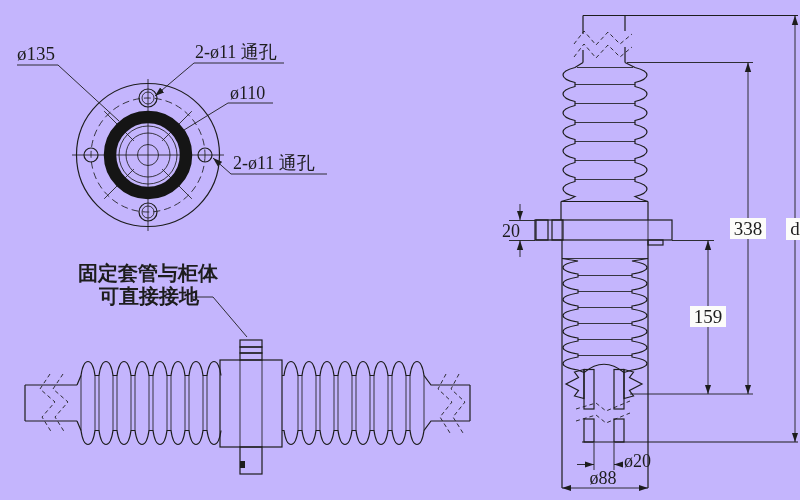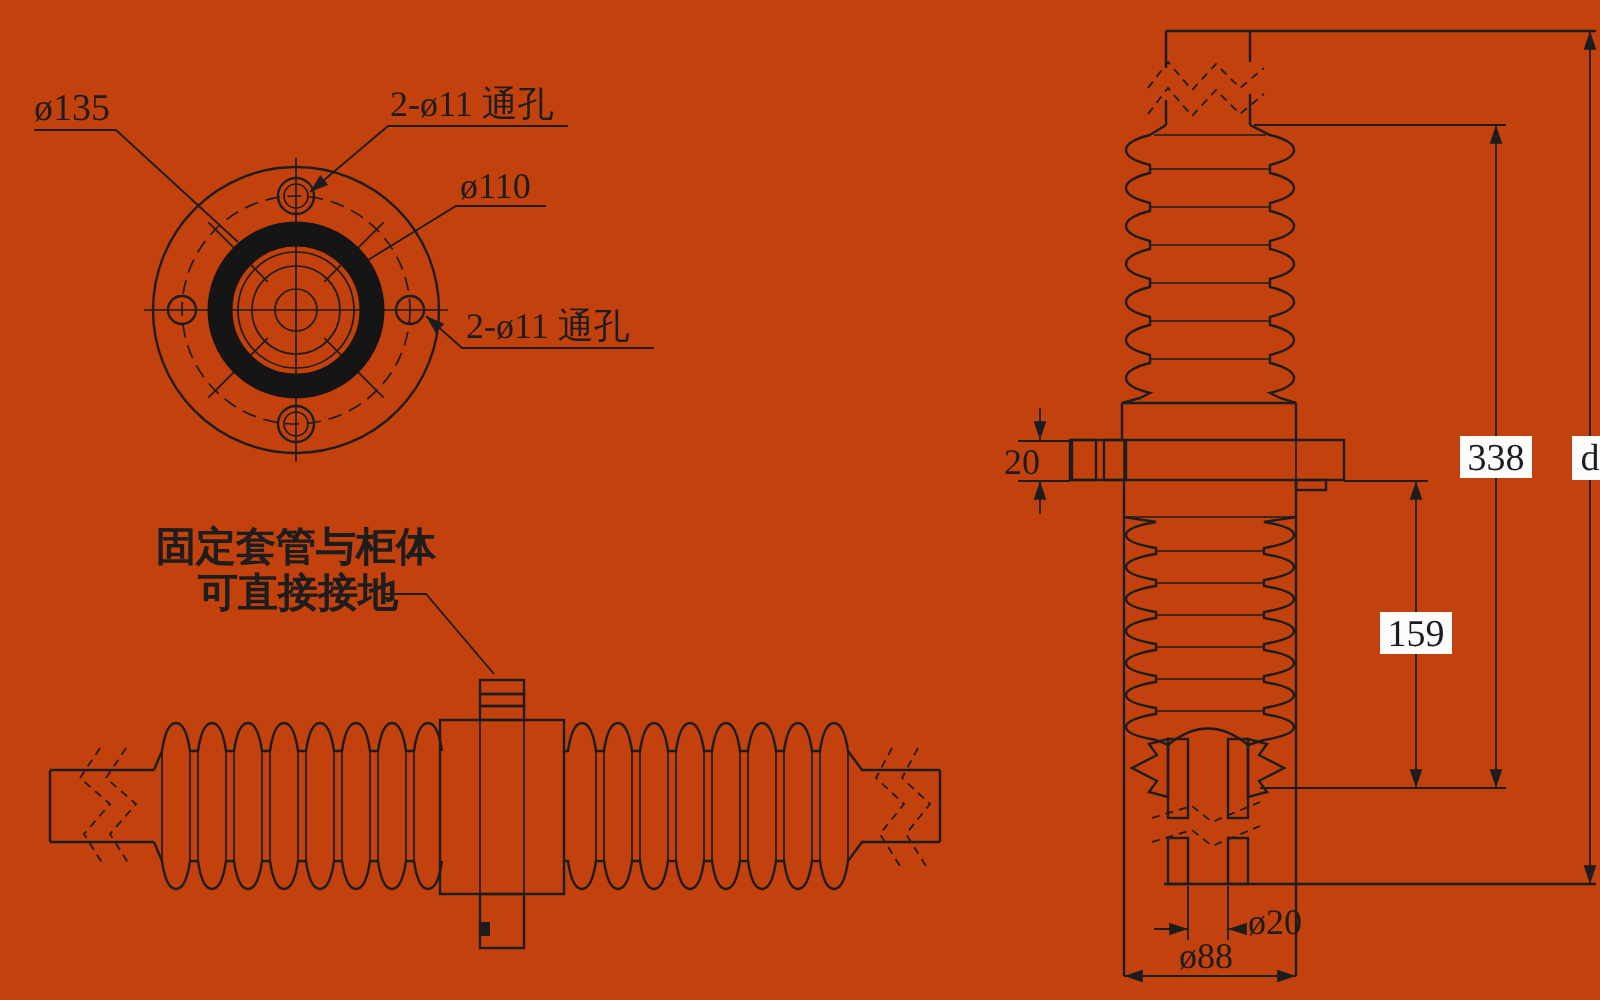--- a/index.html
+++ b/index.html
@@ -1,16 +1,16 @@
 <!DOCTYPE html>
 <html><head>
 <meta charset="utf-8">
 <style>
   html,body{margin:0;padding:0;background:#fcfcfa;}
-  .canvas{width:800px;height:500px;position:relative;background:#c2410c;overflow:hidden;}
+  .canvas{width:800px;height:500px;position:relative;background:#c4b5fd;overflow:hidden;}
   svg{display:block;}
   text{font-family:"Liberation Serif","DejaVu Serif",serif;fill:#1d1d1d;}
   .obj{stroke:#1d1d1d;stroke-width:1.2;fill:none;}
   .thin{stroke:#1d1d1d;stroke-width:0.85;fill:none;}
   .dim{stroke:#1d1d1d;stroke-width:0.9;fill:none;}
   .dash{stroke:#1d1d1d;stroke-width:0.9;fill:none;stroke-dasharray:4 3;}
   .ring{stroke:#151515;stroke-width:12.5;fill:none;}
   .dimtxt{font-size:18px;}
   .bigtxt{font-size:19px;}
   .note{font-size:20px;font-weight:600;}

